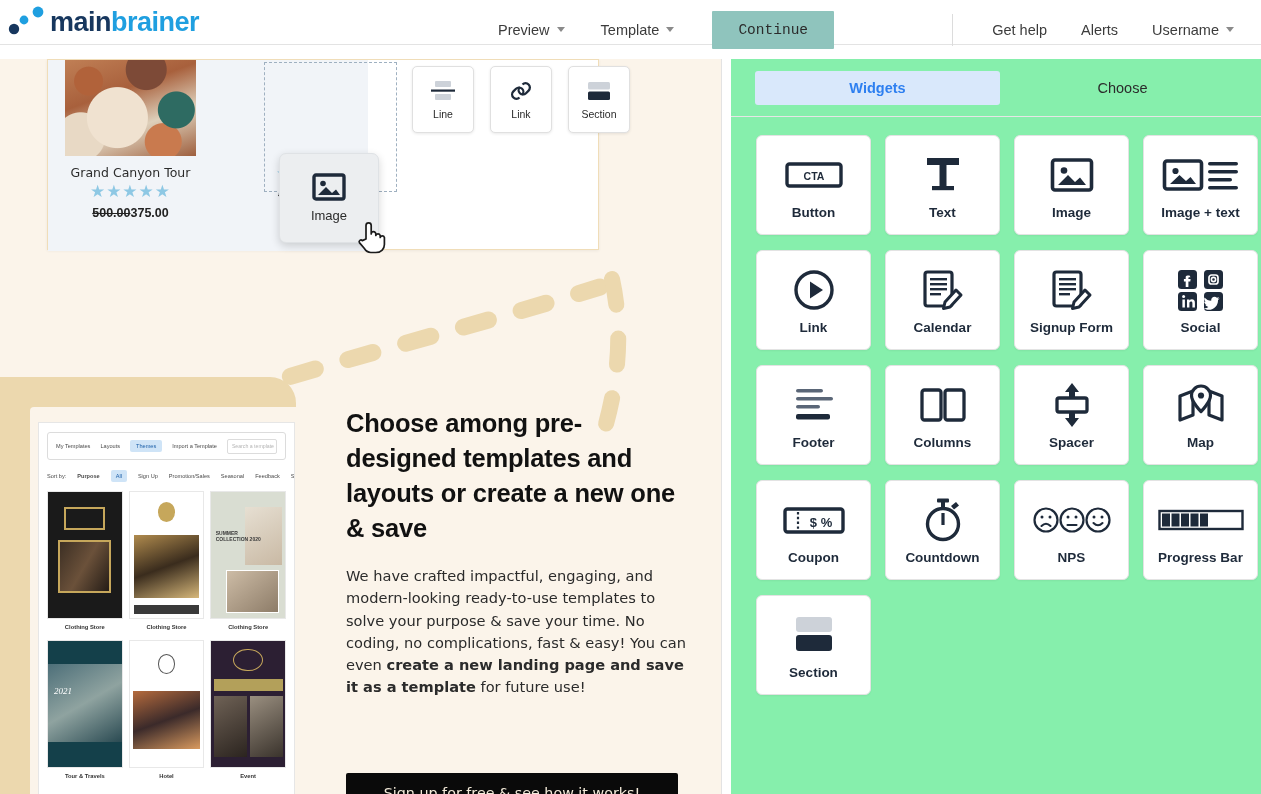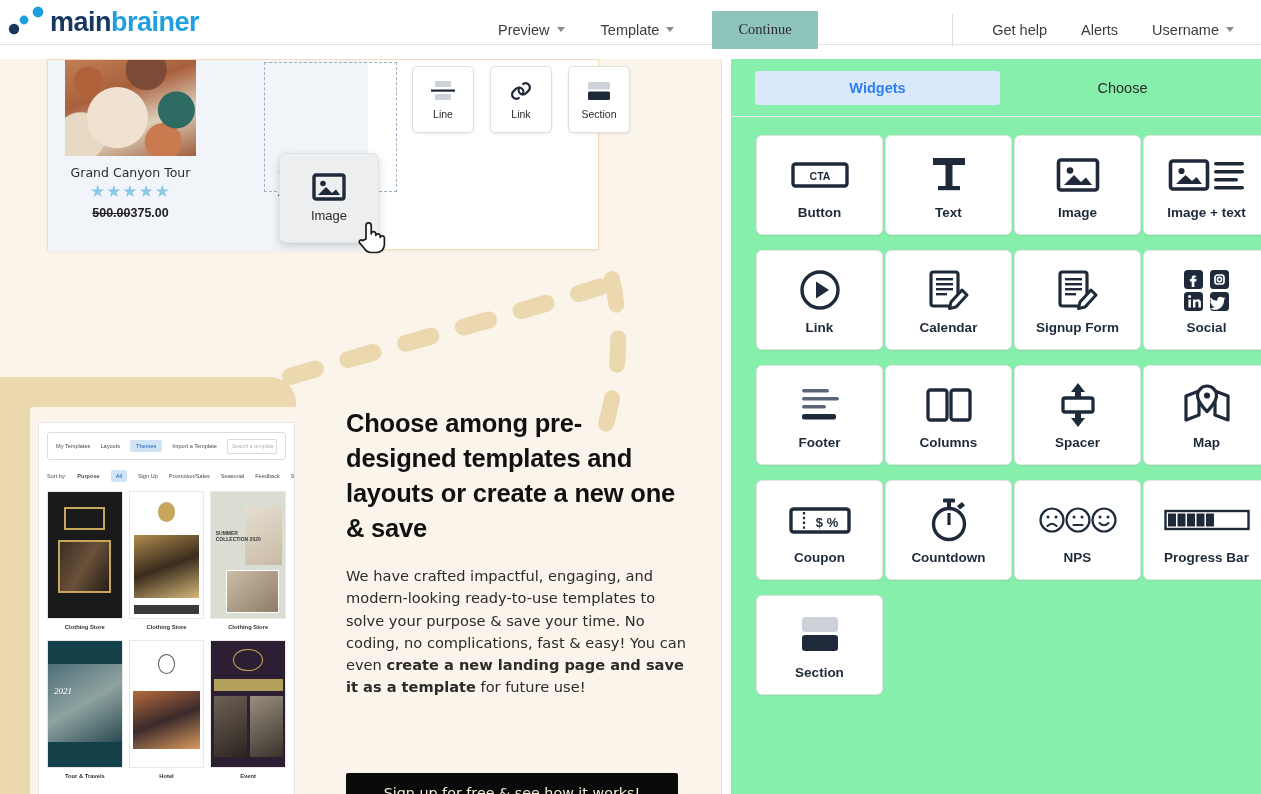--- a/index.html
+++ b/index.html
@@ -33,21 +33,21 @@
   }
   .nav-item {
     font-size: 14.5px; color: #3c3c3c; padding: 0 18px;
     display: flex; align-items: center; gap: 7px; cursor: pointer;
     height: 40px;
   }
   .caret { width: 0; height: 0; border-left: 4px solid transparent;
            border-right: 4px solid transparent; border-top: 5px solid #8a8a8a; }
   #continue-btn {
     background: #8fc4bd; color: #2b2b2b; border: none;
-    font-size: 14.5px; font-family: Liberation Serif, serif;
+    font-size: 14.5px; font-family: Liberation Mono, monospace;
     padding: 0 26px; height: 38px; margin-left: 20px;
     cursor: pointer; border-radius: 1px;
   }
   #nav-right {
     position: absolute; right: 10px; top: 0; height: 59px;
     display: flex; align-items: center;
   }
   #nav-divider { width: 1px; height: 32px; background: #dcdcdc; margin-right: 22px; }
   .nav-right-item {
     font-size: 14.5px; color: #3c3c3c; padding: 0 17px;
@@ -223,21 +223,21 @@
   }
   .tab.active { background: #d9e8fb; color: #2d7ff0; font-weight: 700; }
   .tab.inactive { color: #2b2b2b; }
 
   #widget-grid {
     padding: 18px 20px 0 25px;
     display: grid; grid-template-columns: repeat(4, 115px);
     gap: 15px 14px;
   }
   .widget {
-    width: 127px; height: 100px;
+    width: 115px; height: 100px;
     background: #fff; border: 1px solid #e3e3e3; border-radius: 6px;
     box-shadow: 0 1px 2px rgba(0,0,0,0.05);
     display: flex; flex-direction: column; align-items: center;
     justify-content: center; cursor: pointer;
   }
   .widget .w-icon { height: 48px; display: flex; align-items: center; justify-content: center; }
   .widget .w-label { font-size: 13.5px; color: #1e2a3a; font-weight: 700; margin-top: 6px; }
 
   svg { display: block; }
 </style>

